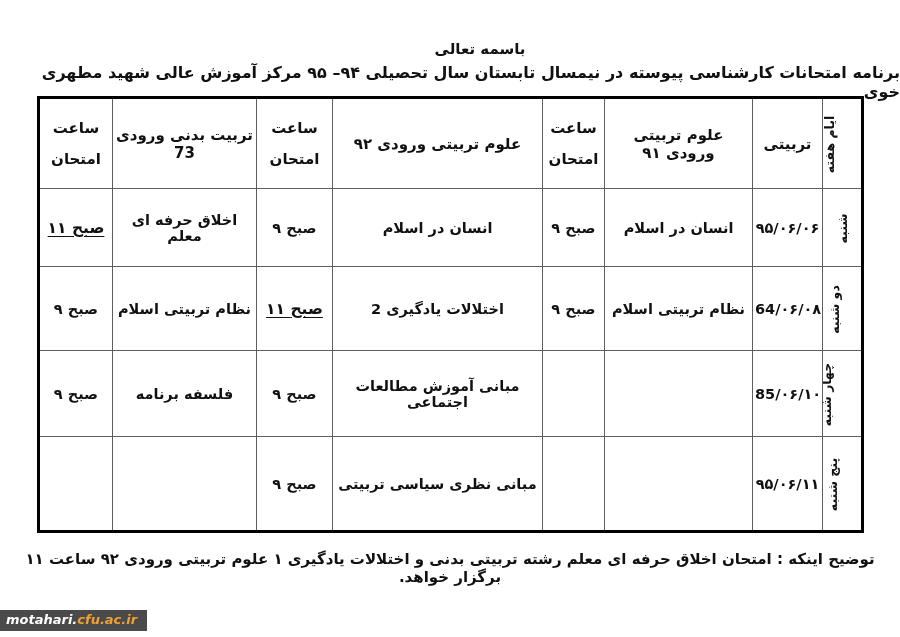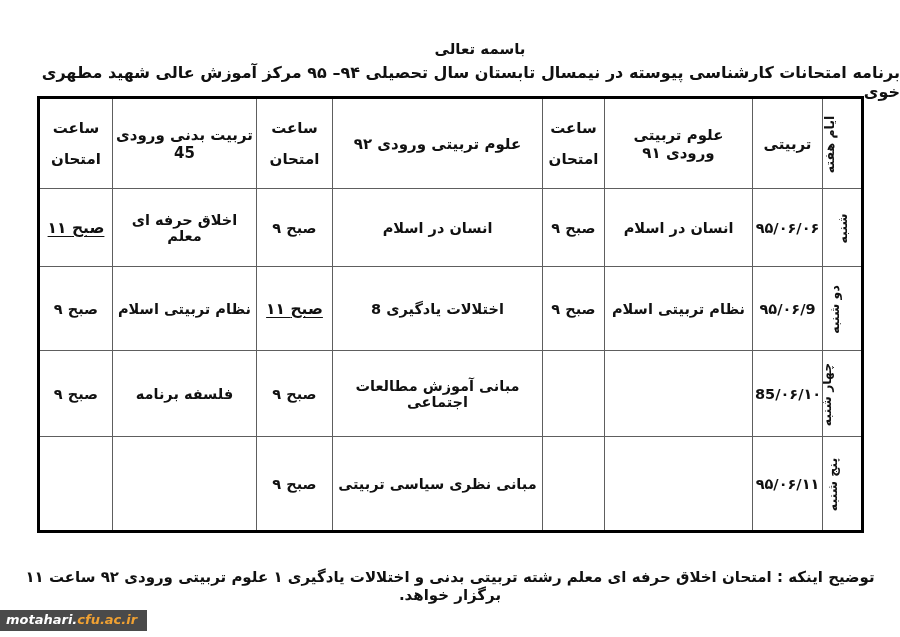--- a/index.html
+++ b/index.html
@@ -41,21 +41,21 @@
     white-space:nowrap;font-size:12.5px;font-weight:bold;
   }
   .two-line div{line-height:1;}
   .two-line div:first-child{margin-bottom:16px;}
   .ltr{direction:ltr;unicode-bidi:embed;margin-top:28px;}
   .emph-text{
     font-size:15.5px;text-decoration:underline;
     text-underline-offset:3px;
   }
   .note{
-    position:absolute;top:568px;left:0;right:0;
+    position:absolute;top:550px;left:0;right:0;
     text-align:center;font-weight:bold;font-size:15px;direction:rtl;
   }
   .watermark{
     position:absolute;left:0;top:610px;height:16px;
     background:var(--watermark-bg,#4a4a4a);
     color:#fff;font-style:italic;font-weight:bold;font-size:13px;
     padding:2px 10px 3px 6px;line-height:16px;
     direction:ltr;
   }
   .watermark .accent{color:var(--watermark-accent,#f0a132);}
@@ -84,44 +84,44 @@
     <th>علوم تربیتی ورودی ۹۱</th>
     <th class="shade two-line">
       <div>ساعت</div>
       <div>امتحان</div>
     </th>
     <th>علوم تربیتی ورودی ۹۲</th>
     <th class="shade two-line">
       <div>ساعت</div>
       <div>امتحان</div>
     </th>
-    <th>تربیت بدنی ورودی 45</th>
+    <th>تربیت بدنی ورودی 73</th>
     <th class="shade two-line">
       <div>ساعت</div>
       <div>امتحان</div>
     </th>
   </tr>
 
   <tr class="r0">
     <td class="day-cell"><span class="rot">شنبه</span></td>
     <td class="ltr">۹۵/۰۶/۰۶</td>
     <td>انسان در اسلام</td>
     <td class="ltr">۹ صبح</td>
     <td>انسان در اسلام</td>
     <td class="ltr">۹ صبح</td>
     <td>اخلاق حرفه ای معلم</td>
     <td><span class="ltr emph-text">۱۱ صبح</span></td>
   </tr>
 
   <tr class="r1">
     <td class="day-cell"><span class="rot">دو شنبه</span></td>
-    <td class="ltr">۹۵/۰۶/9</td>
+    <td class="ltr">64/۰۶/۰۸</td>
     <td>نظام تربیتی اسلام</td>
     <td class="ltr">۹ صبح</td>
-    <td>اختلالات یادگیری 8</td>
+    <td>اختلالات یادگیری 2</td>
     <td><span class="ltr emph-text">۱۱ صبح</span></td>
     <td>نظام تربیتی اسلام</td>
     <td class="ltr">۹ صبح</td>
   </tr>
 
   <tr class="r2">
     <td class="day-cell"><span class="rot">چهار شنبه</span></td>
     <td class="ltr">85/۰۶/۱۰</td>
     <td></td>
     <td class="ltr"></td>

